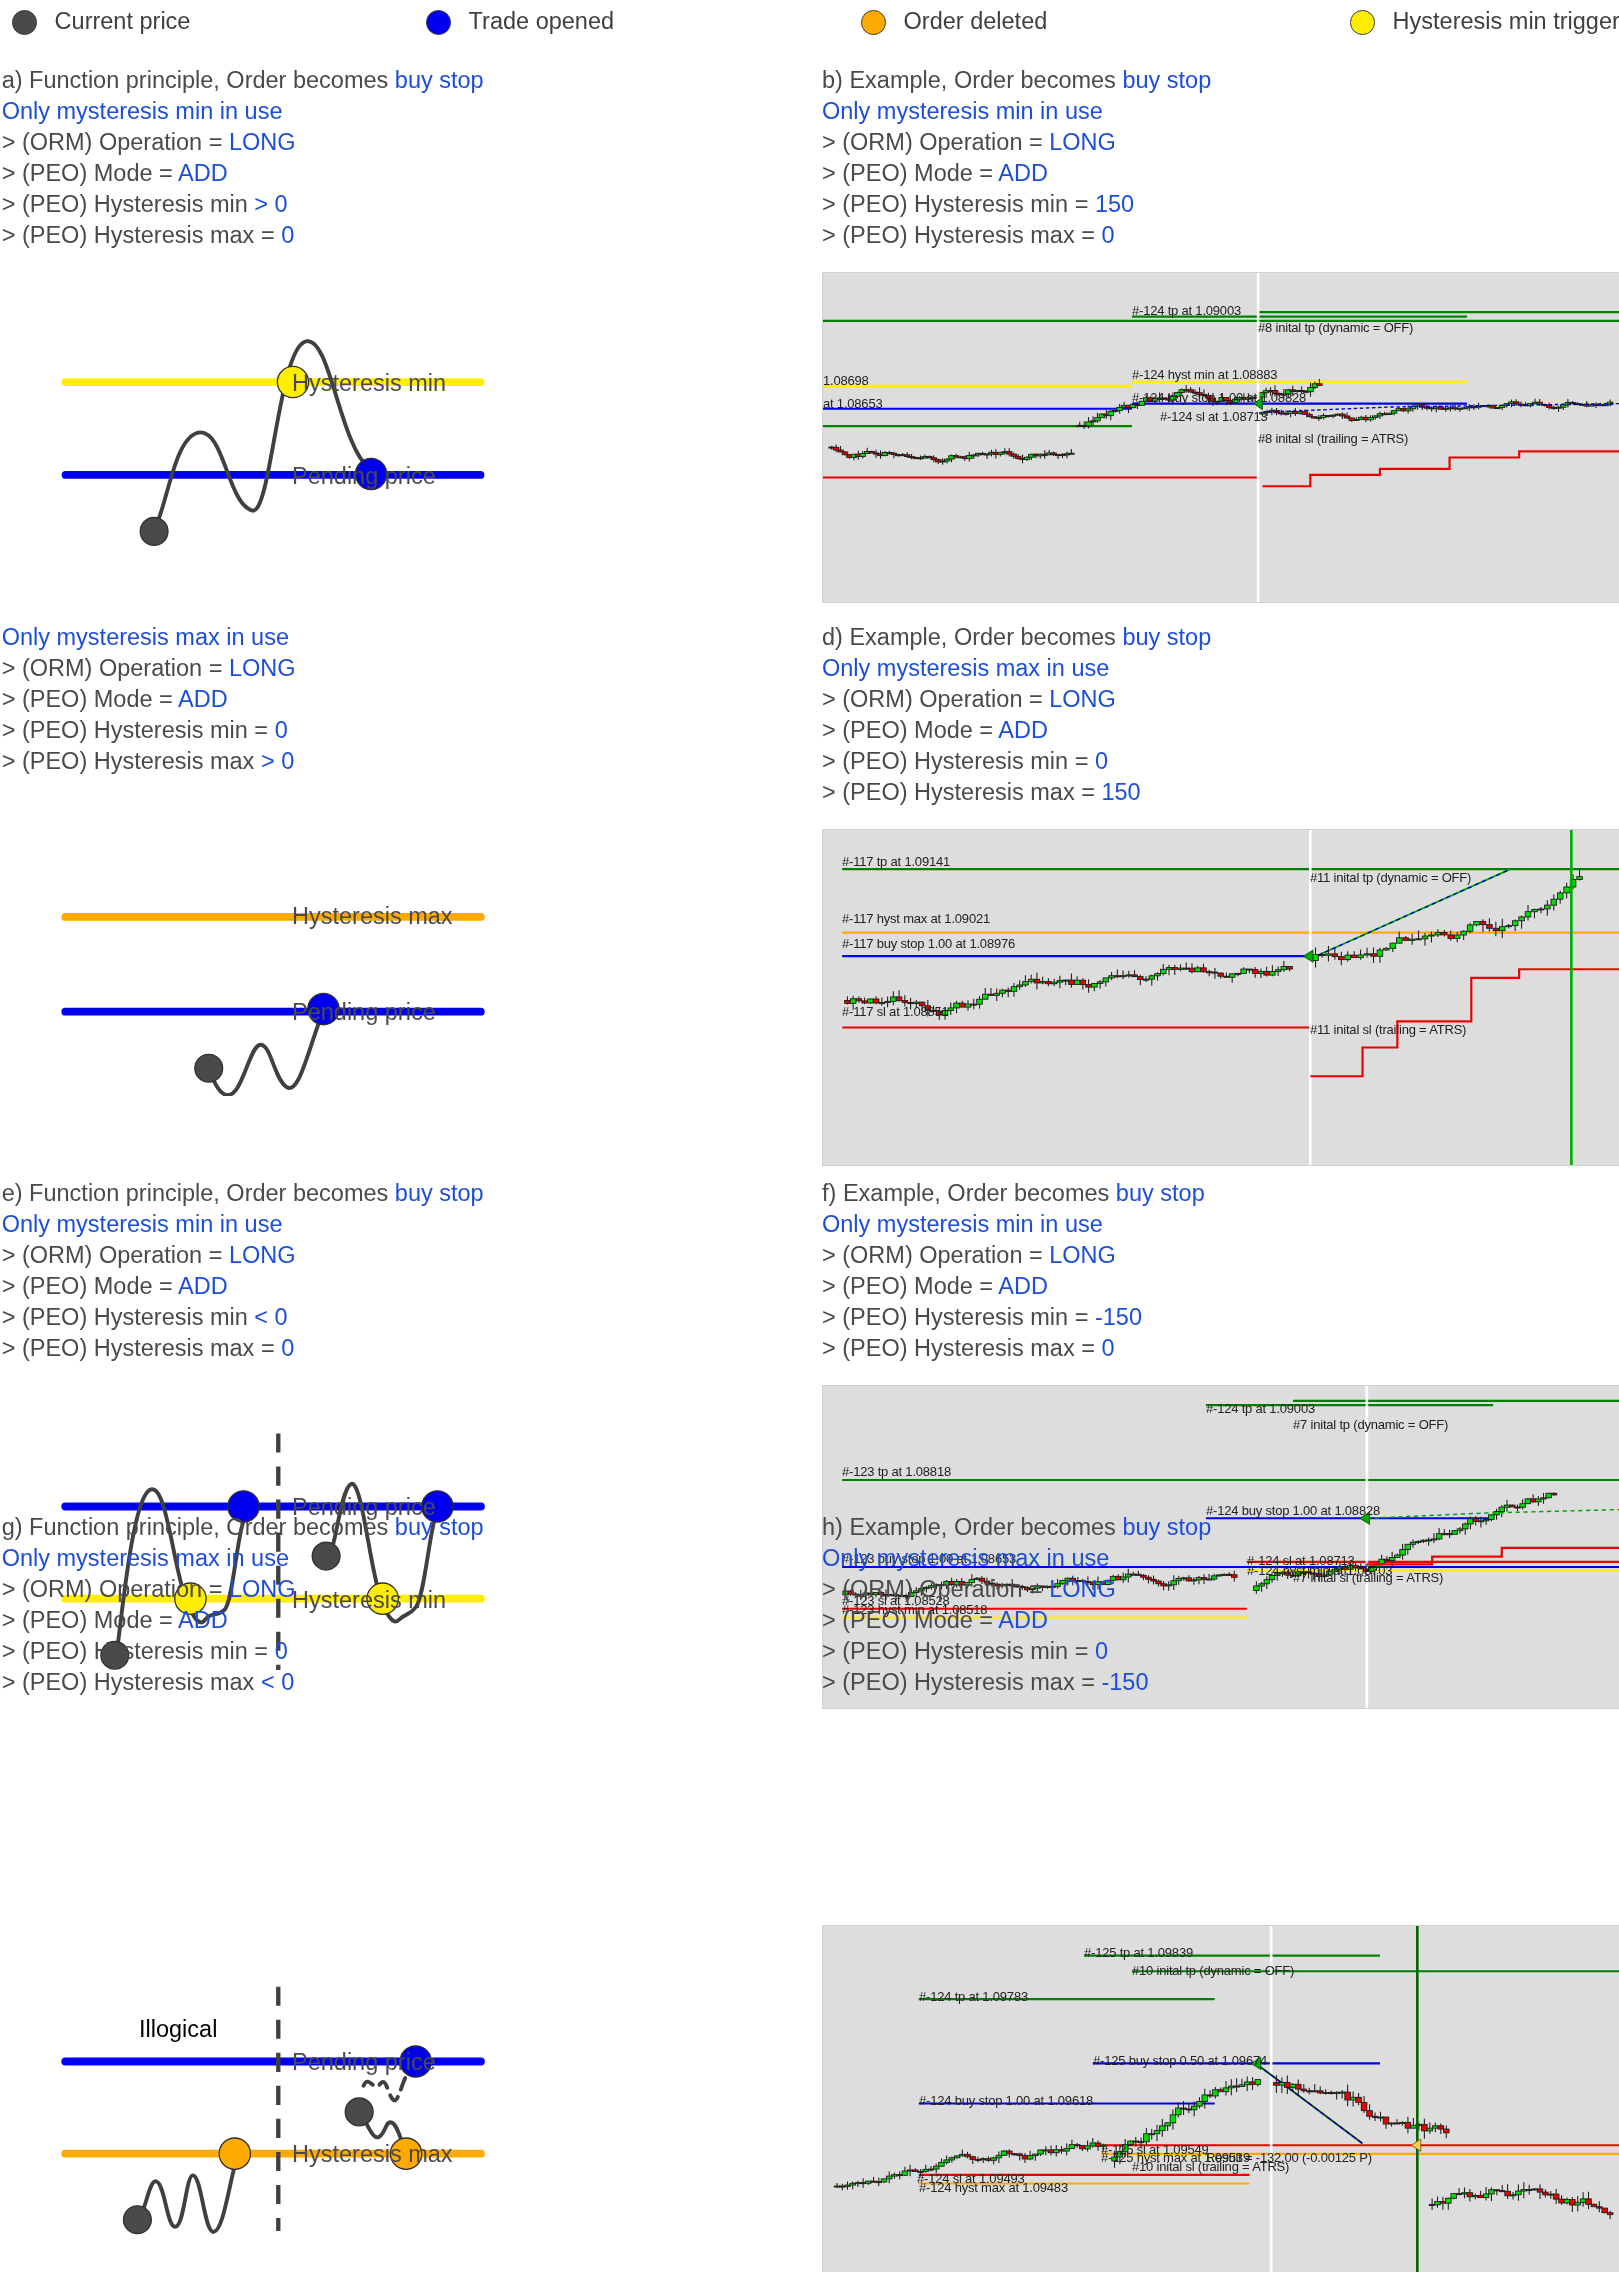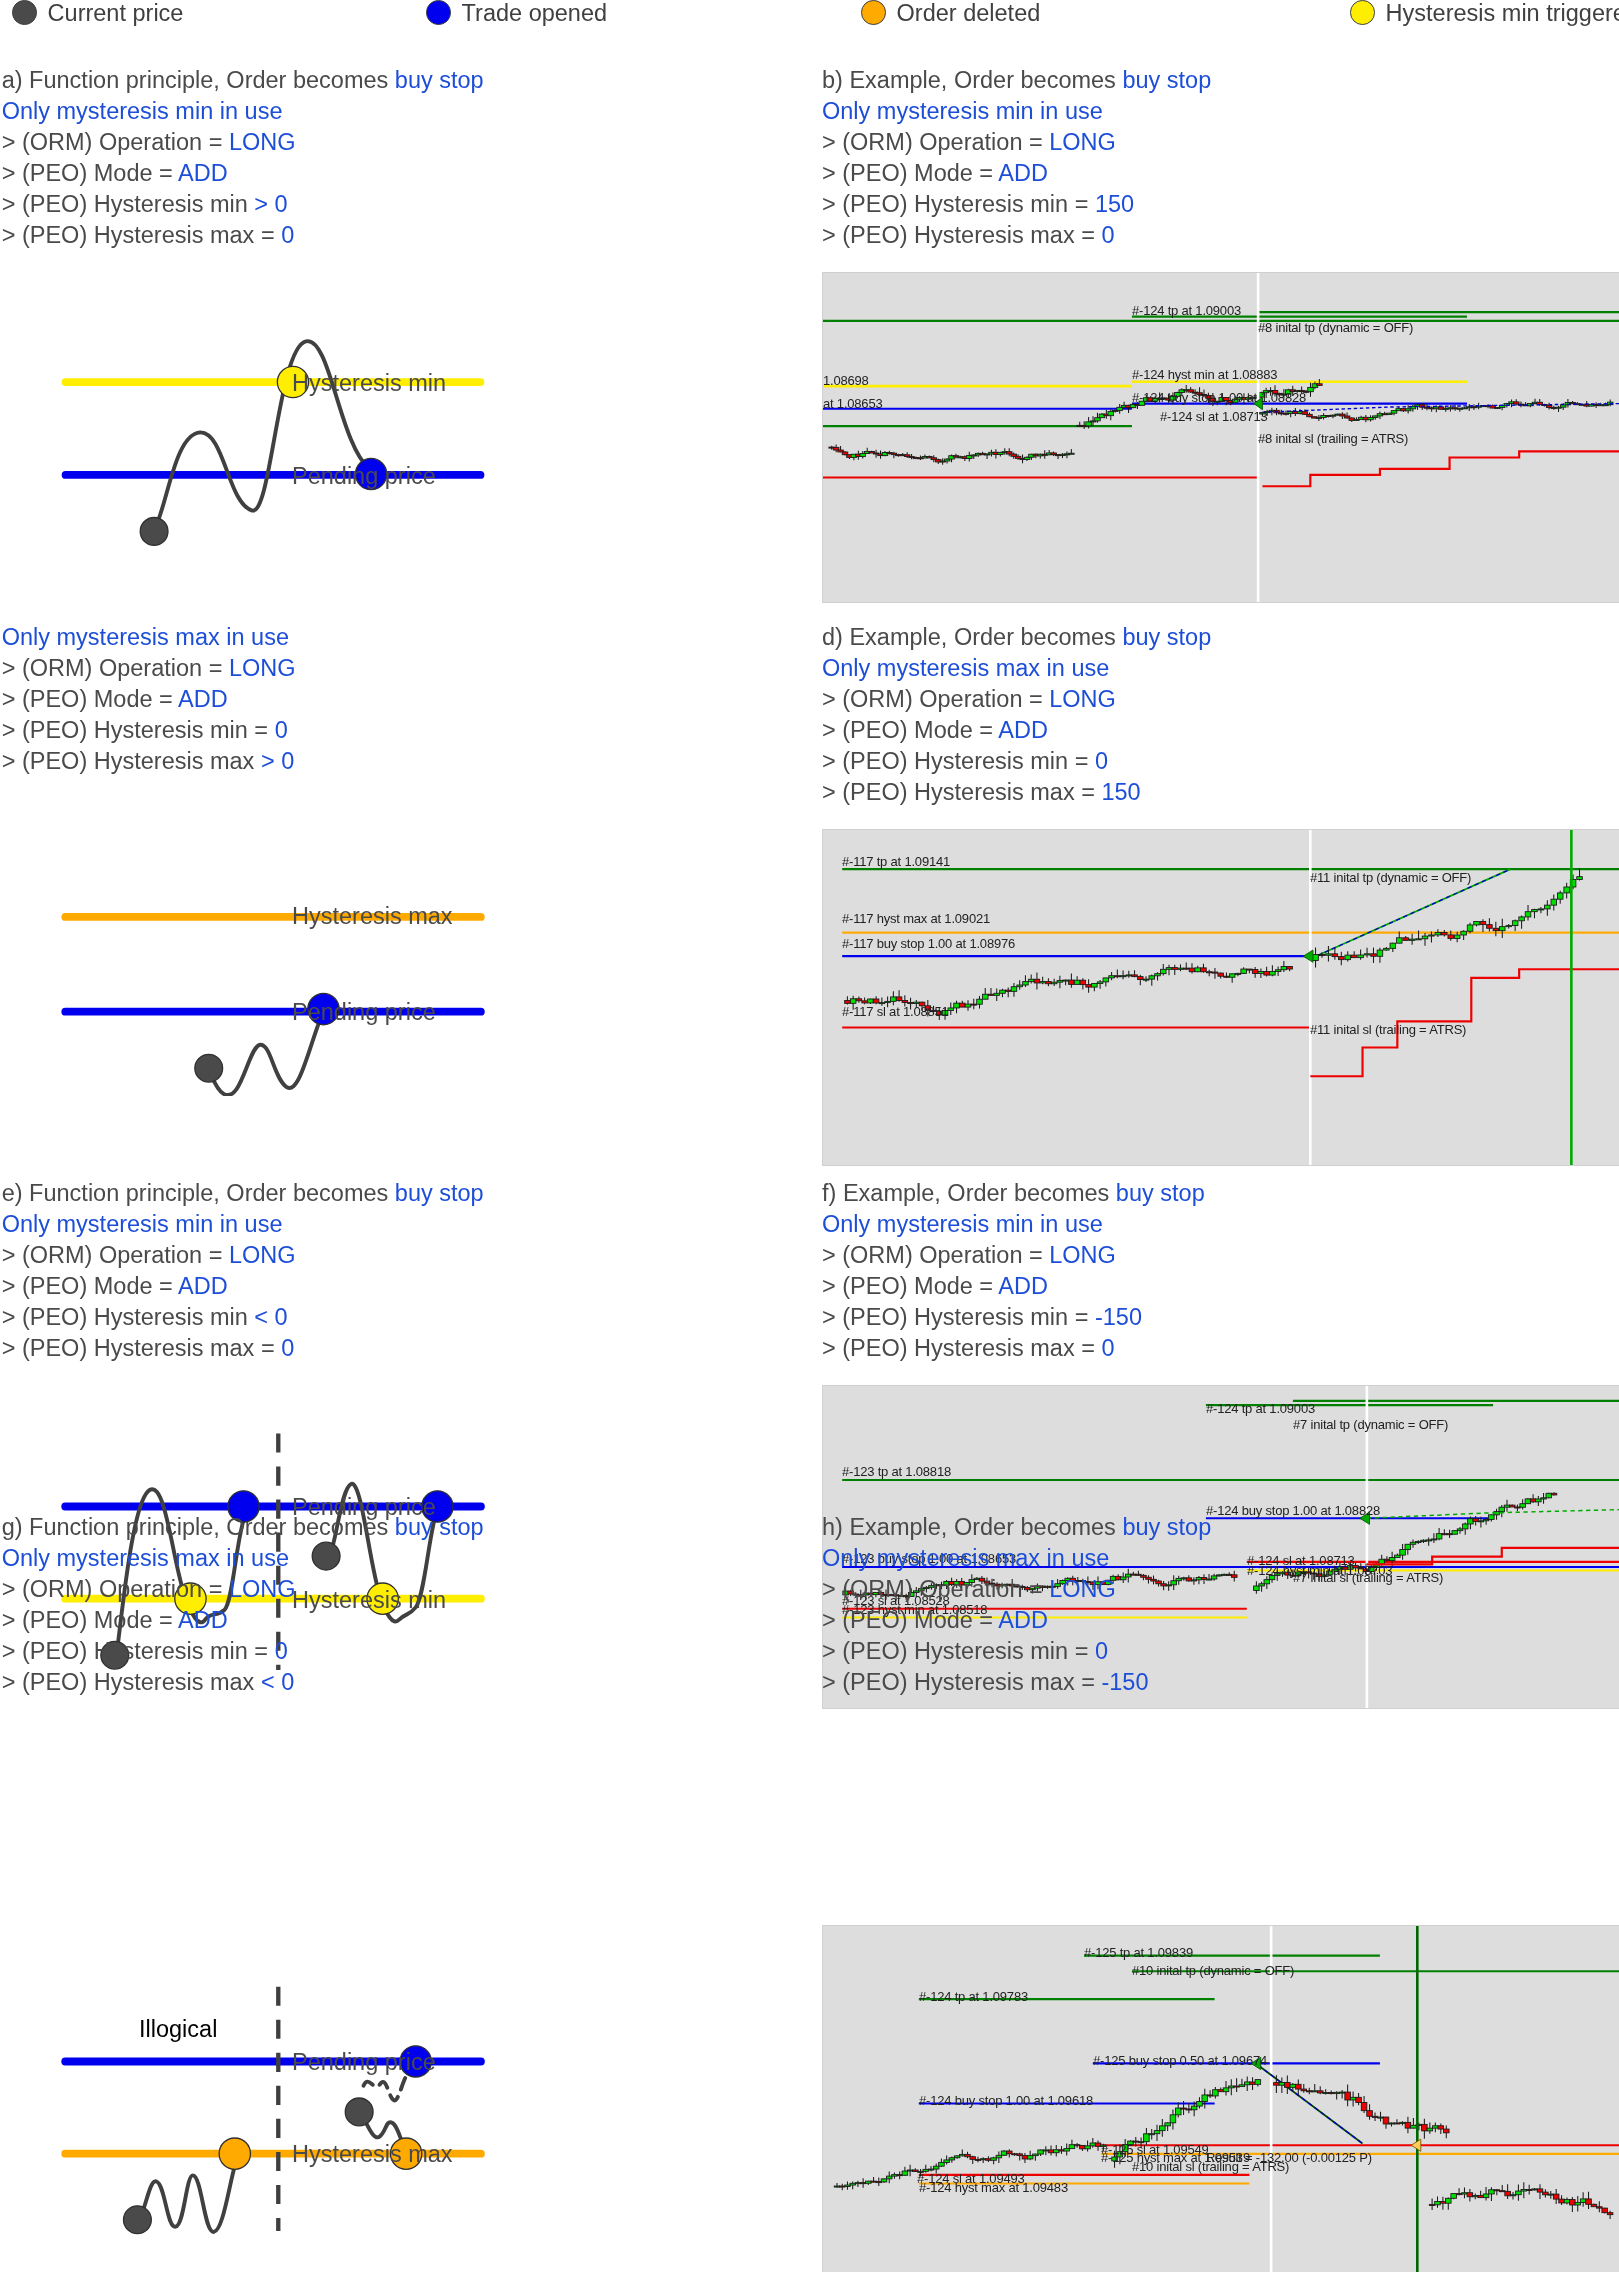--- a/index.html
+++ b/index.html
@@ -1,21 +1,21 @@
 <!DOCTYPE html>
 <html style="font-size:14px"><head>
 <meta charset="utf-8">
 <style>
   html,body{margin:0;padding:0;background:#ffffff;}
   body{width:1619px;height:2273px;position:relative;
        font-family:"Liberation Sans", sans-serif;color:#404040;overflow:hidden;}
 
   
   .legend{position:absolute;left:0;top:0;width:1619px;height:35px;}
-  .legend-item{position:absolute;top:0;height:35px;display:flex;align-items:flex-start;gap:11px;}
+  .legend-item{position:absolute;top:0;height:35px;display:flex;align-items:flex-end;gap:18px;}
   .legend-dot{width:22.6px;height:22.6px;border-radius:50%;border:1.3px solid #3f3f3f;flex:0 0 auto;}
   .legend-label{font-size:23.5px;color:#404040;white-space:nowrap;}
 
   
   .txtblock{position:absolute;font-size:23.5px;line-height:31px;color:#4a4a4a;white-space:nowrap;}
   .red{color:#1d4ed8;}
   .txtblock .line{display:block;}
 
   
   .diagram{position:absolute;}

